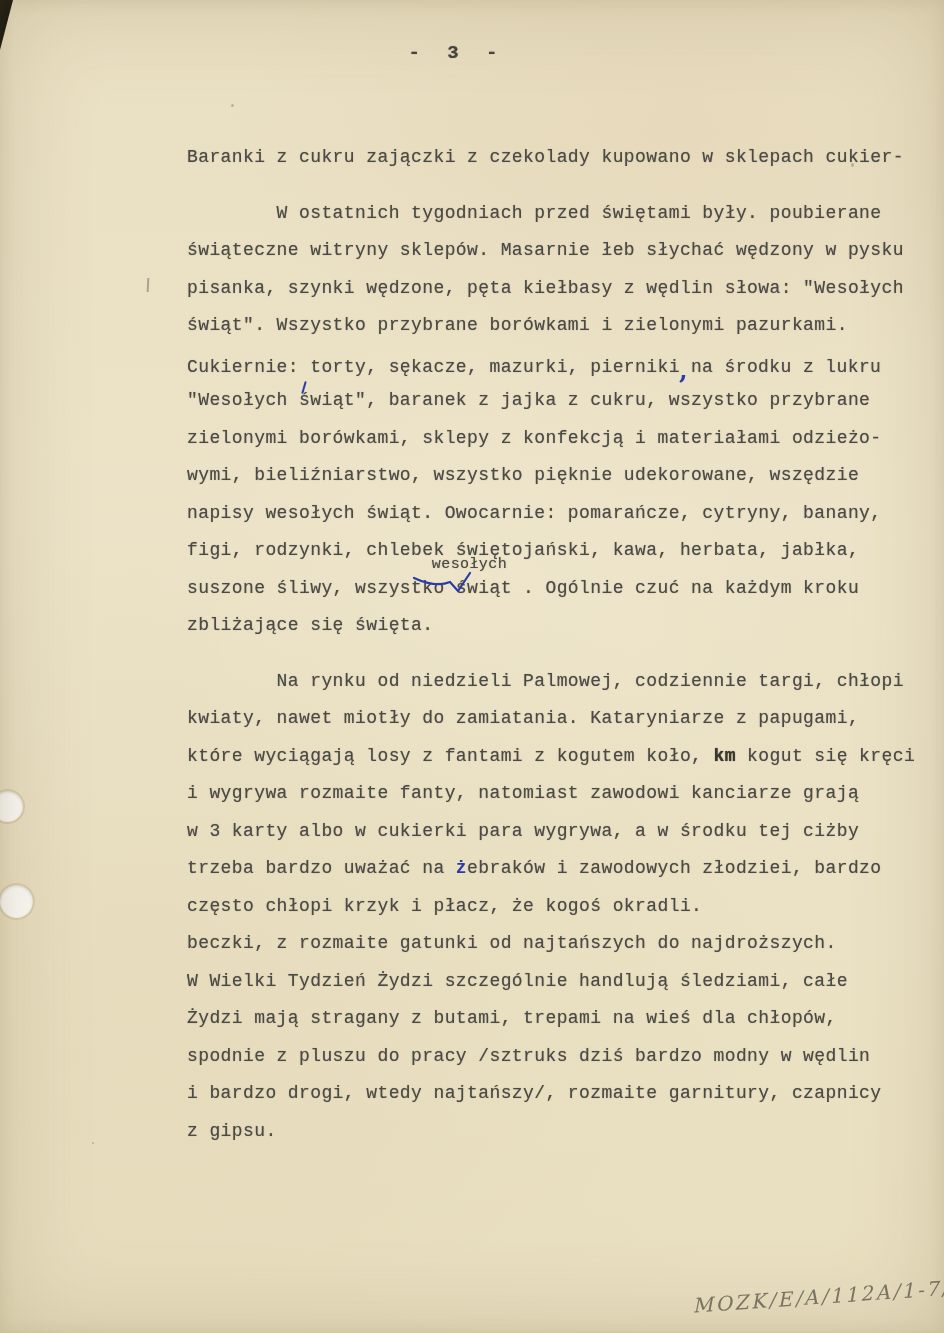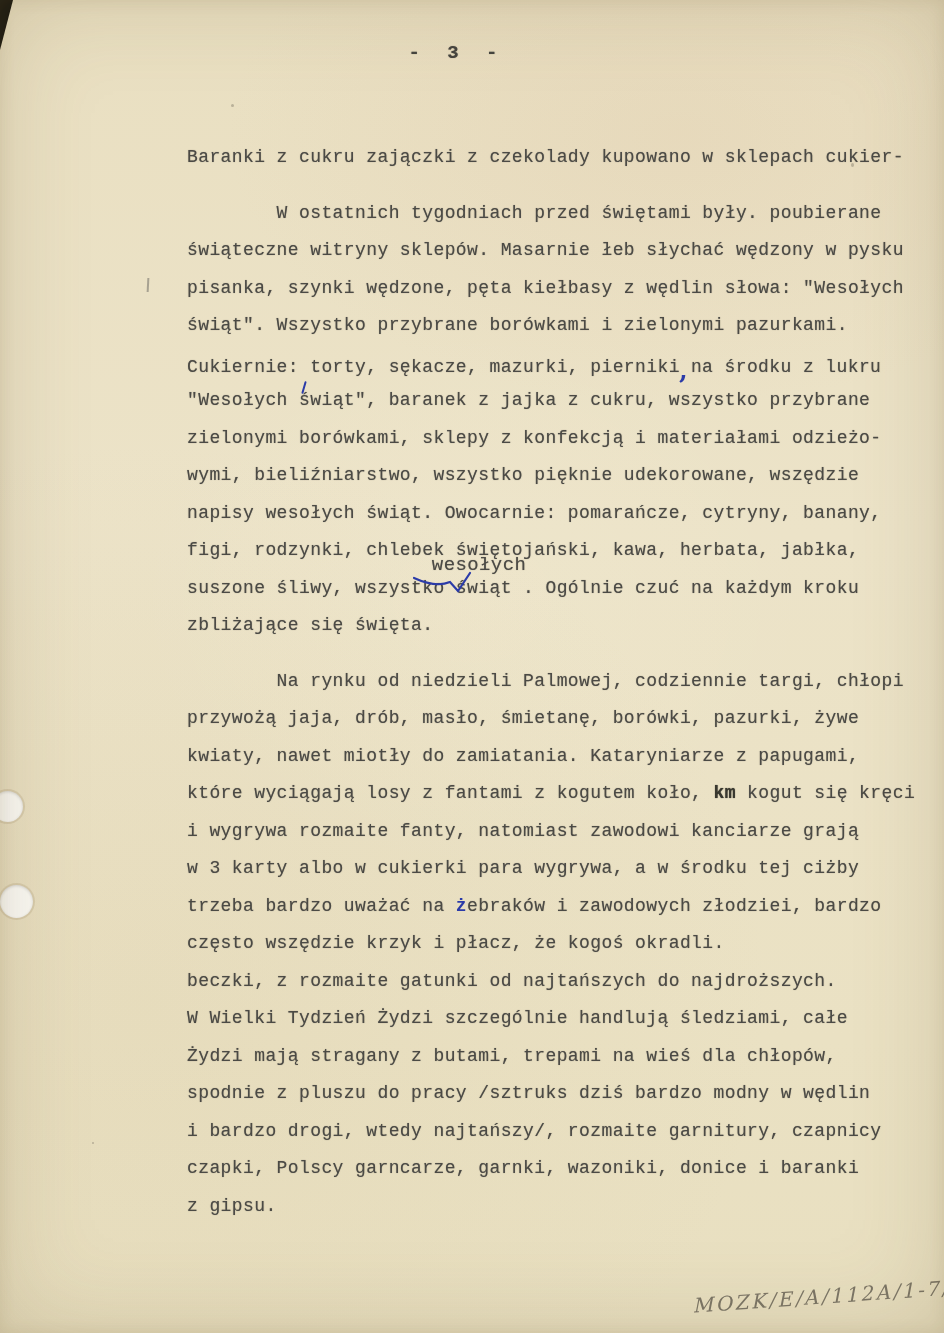--- a/index.html
+++ b/index.html
@@ -28,21 +28,21 @@
   .para-gap{height:18px;}
   .blue-comma{color:#2b3ba8;display:inline-block;width:11px;font-size:25px;
     position:relative;top:7px;left:-1px;font-family:"DejaVu Serif",serif;
     text-shadow:none;font-weight:bold;}
   .blue-acc{position:relative;}
   .blue-acc::after{content:"";position:absolute;left:4px;top:-9px;width:2px;height:13px;
     background:#2b3ba8;transform:rotate(16deg);border-radius:2px;}
   .blue-letter{color:#2b3ba8;font-weight:bold;text-shadow:none;}
   .struck{font-weight:bold;color:#39382f;text-shadow:0 0 1px #39382f;}
   .ins-wrap{position:relative;}
-  .ins-above{position:absolute;left:-24px;top:-23px;font-size:19px;
+  .ins-above{position:absolute;left:-24px;top:-23px;font-size:15px;
     letter-spacing:0.4px;white-space:pre;line-height:20px;}
   .ins-caret{position:absolute;left:-46px;top:-8px;pointer-events:none;}
   .hole{position:absolute;border-radius:50%;background:#fbfaf5;
     box-shadow: inset 0 1px 3px rgba(0,0,0,0.15), 0 0 0 2px rgba(185,170,135,0.35);}
   .hole.h1{left:-8px;top:791px;width:31px;height:31px;}
   .hole.h2{left:0px;top:885px;width:33px;height:33px;}
   .archive{position:absolute;left:694px;top:1284px;
     font-family:"DejaVu Serif",serif;font-style:italic;
     font-size:20px;letter-spacing:2.5px;color:#7b7566;
     transform:rotate(-4deg) skewX(-4deg);white-space:nowrap;}
@@ -76,32 +76,30 @@
       <div class="line">zielonymi borówkami, sklepy z konfekcją i materiałami odzieżo-</div>
       <div class="line">wymi, bieliźniarstwo, wszystko pięknie udekorowane, wszędzie</div>
       <div class="line">napisy wesołych świąt. Owocarnie: pomarańcze, cytryny, banany,</div>
       <div class="line">figi, rodzynki, chlebek świętojański, kawa, herbata, jabłka,</div>
       <div class="line">suszone śliwy, wszystko <span class="ins-wrap"><span class="ins-above">wesołych</span><svg width="70" height="26" viewBox="0 0 70 26" class="ins-caret">
             <path d="M4 8 Q26 18 40 12 L48 21 L60 3" fill="none" stroke="#2b3ba8" stroke-width="2.2" stroke-linecap="round"></path>
           </svg>świąt</span> . Ogólnie czuć na każdym kroku</div>
       <div class="line">zbliżające się święta.</div>
       <div class="para-gap"></div>
       <div class="line">        Na rynku od niedzieli Palmowej, codziennie targi, chłopi</div>
-      <div class="line">przywożą jaja, drób, masło, śmietanę, borówki, pazurki, żywe</div>
       <div class="line">kwiaty, nawet miotły do zamiatania. Kataryniarze z papugami,</div>
       <div class="line">które wyciągają losy z fantami z kogutem koło, <span class="struck">km</span> kogut się kręci</div>
       <div class="line">i wygrywa rozmaite fanty, natomiast zawodowi kanciarze grają</div>
       <div class="line">w 3 karty albo w cukierki para wygrywa, a w środku tej ciżby</div>
       <div class="line">trzeba bardzo uważać na <span class="blue-letter">ż</span>ebraków i zawodowych złodziei, bardzo</div>
-      <div class="line">często wszędzie krzyk i płacz, że kogoś okradli.</div>
+      <div class="line">często chłopi krzyk i płacz, że kogoś okradli.</div>
       <div class="line">beczki, z rozmaite gatunki od najtańszych do najdroższych.</div>
       <div class="line">W Wielki Tydzień Żydzi szczególnie handlują śledziami, całe</div>
       <div class="line">Żydzi mają stragany z butami, trepami na wieś dla chłopów,</div>
       <div class="line">spodnie z pluszu do pracy /sztruks dziś bardzo modny w wędlin</div>
       <div class="line">i bardzo drogi, wtedy najtańszy/, rozmaite garnitury, czapnicy</div>
-      <div class="line">czapki, Polscy garncarze, garnki, wazoniki, donice i baranki</div>
       <div class="line">z gipsu.</div>
     </div>
 
   <div class="archive">MOZK/E/A/112A/1-7/3</div>
 
   <div class="vignette"></div>
 </div>
 
 </body></html>

